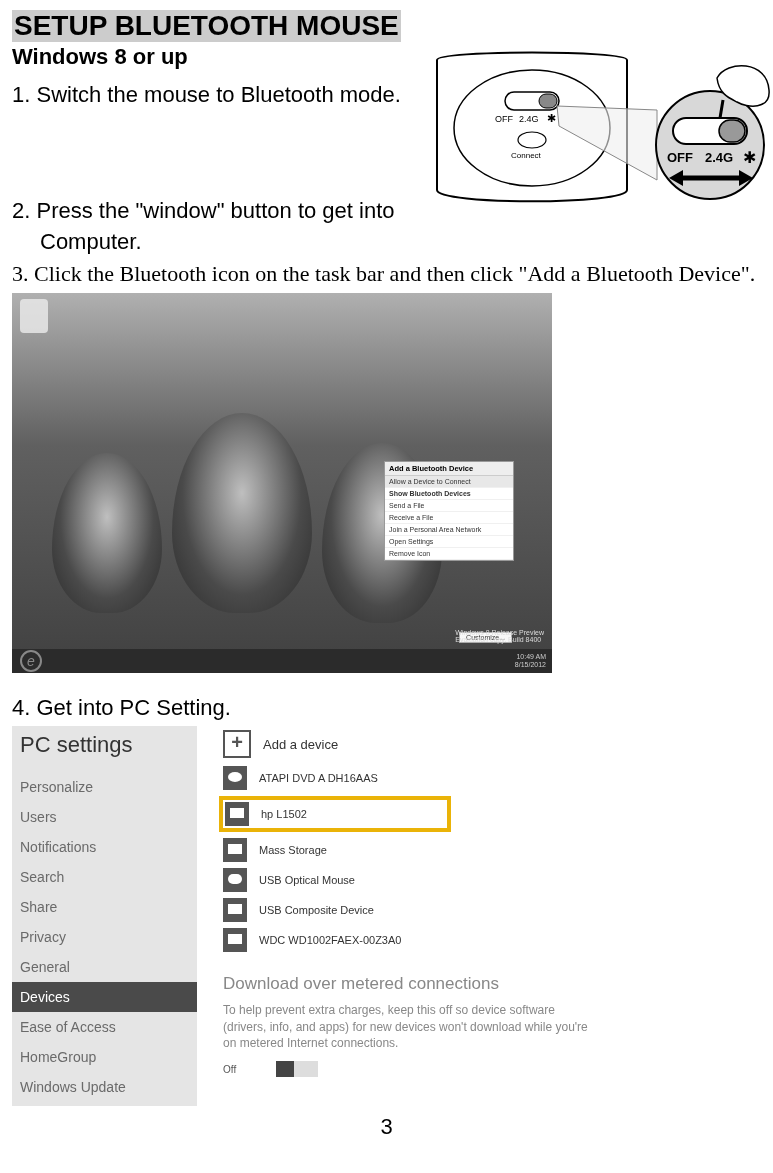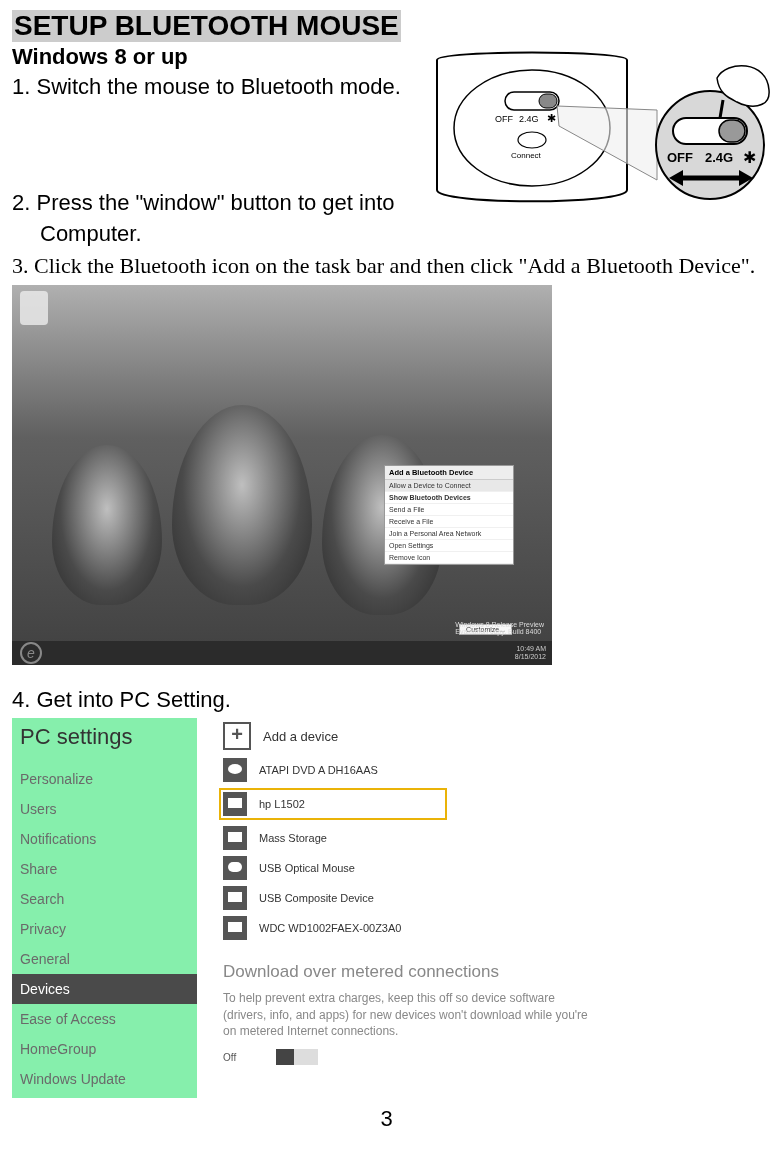--- a/index.html
+++ b/index.html
@@ -15,21 +15,21 @@
     font-size: 28px;
     font-weight: bold;
     background: #ccc;
     display: inline-block;
     padding: 0 2px;
     margin-bottom: 2px;
   }
   .subtitle {
     font-size: 22px;
     font-weight: bold;
-    margin-bottom: 2px;
+    margin-bottom: 10px;
   }
   .step {
     font-size: 22px;
     line-height: 1.35;
     margin-bottom: 2px;
   }
   .step.indent {
     text-indent: -24px;
     padding-left: 24px;
     font-family: Liberation Serif, serif;
@@ -68,21 +68,21 @@
     opacity: 0.85;
   }
   .tulip {
     position: absolute;
     background: radial-gradient(ellipse at 50% 40%, #bfbfbf 0%, #4a4a4a 60%, #2a2a2a 100%);
     border-radius: 50% 50% 45% 45% / 60% 60% 40% 40%;
   }
   .bt-menu {
     position: absolute;
     right: 38px;
-    top: 180px;
+    top: 168px;
     width: 128px;
     background: #fff;
     border: 1px solid #999;
     font-size: 8px;
     color: #333;
   }
   .bt-menu .hdr {
     background: #eee;
     border-bottom: 1px solid #ccc;
     padding: 2px 4px;
@@ -151,21 +151,21 @@
   .screenshot2 {
     display: flex;
     width: 600px;
     margin-top: 4px;
     font-family: "Segoe UI", Arial, sans-serif;
     height: 380px;
     overflow: hidden;
   }
   .sidebar {
     width: 185px;
-    background: #86efac;
+    background: #e5e5e5;
   }
   .sidebar-title {
     font-size: 22px;
     color: #333;
     padding: 6px 0 14px 8px;
     font-weight: 300;
   }
   .sidebar-item {
     font-size: 14px;
     color: #6a6a6a;
@@ -198,21 +198,21 @@
   .add-label {
     font-size: 13px;
     color: #333;
   }
   .dev-row {
     display: flex;
     align-items: center;
     margin-bottom: 6px;
   }
   .dev-row.sel {
-    border: 2px solid #eab308;
+    border: 4px solid #eab308;
     padding: 2px;
     margin-left: -4px;
     width: 220px;
   }
   .dev-icon {
     width: 24px; height: 24px;
     background: #555;
     margin-right: 12px;
     flex-shrink: 0;
     position: relative;
@@ -341,22 +341,22 @@
 </div>
 
 <div class="step">4. Get into PC Setting.</div>
 
 <div class="screenshot2">
   <div class="sidebar">
     <div class="sidebar-title">PC settings</div>
     <div class="sidebar-item">Personalize</div>
     <div class="sidebar-item">Users</div>
     <div class="sidebar-item">Notifications</div>
+    <div class="sidebar-item">Search</div>
     <div class="sidebar-item">Share</div>
-    <div class="sidebar-item">Search</div>
     <div class="sidebar-item">Privacy</div>
     <div class="sidebar-item">General</div>
     <div class="sidebar-item selected">Devices</div>
     <div class="sidebar-item">Ease of Access</div>
     <div class="sidebar-item">HomeGroup</div>
     <div class="sidebar-item">Windows Update</div>
   </div>
 
   <div class="devpanel">
     <div class="add-device">

